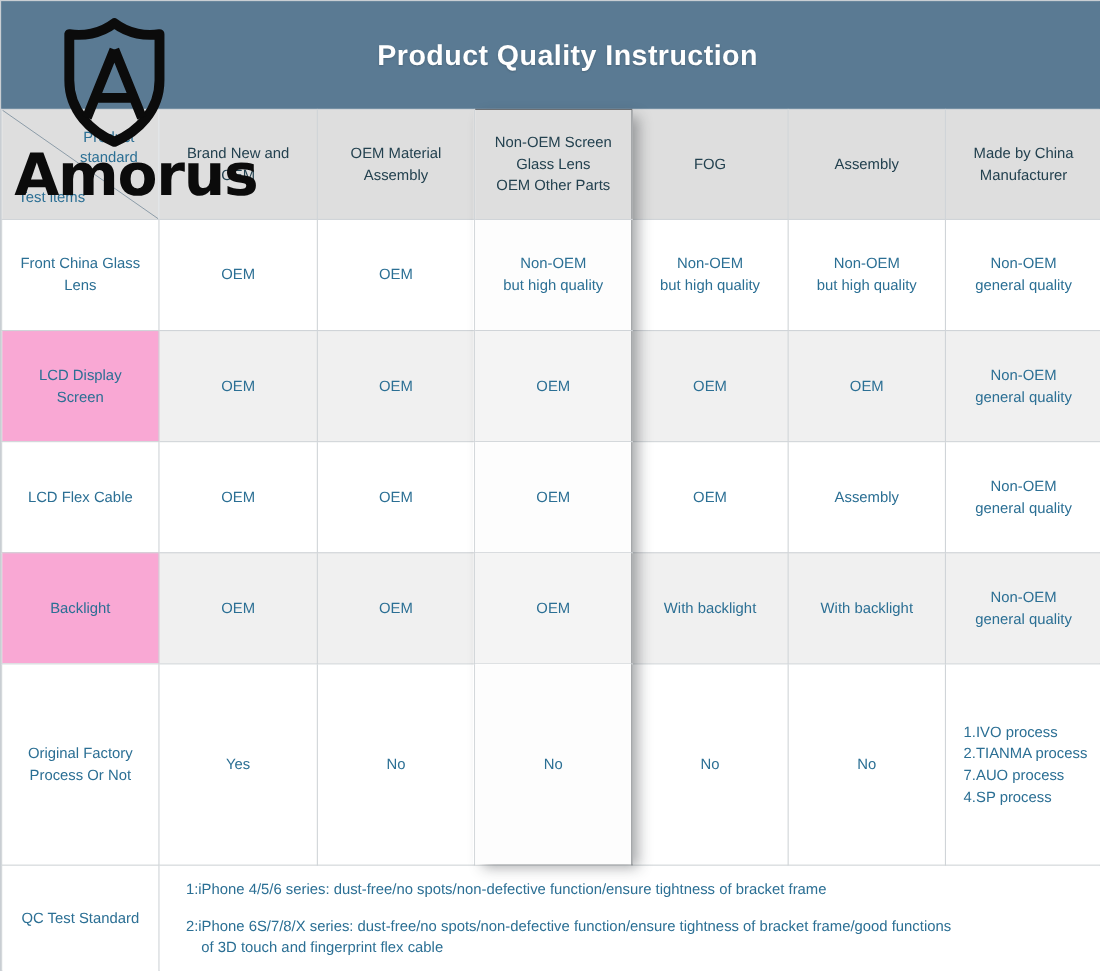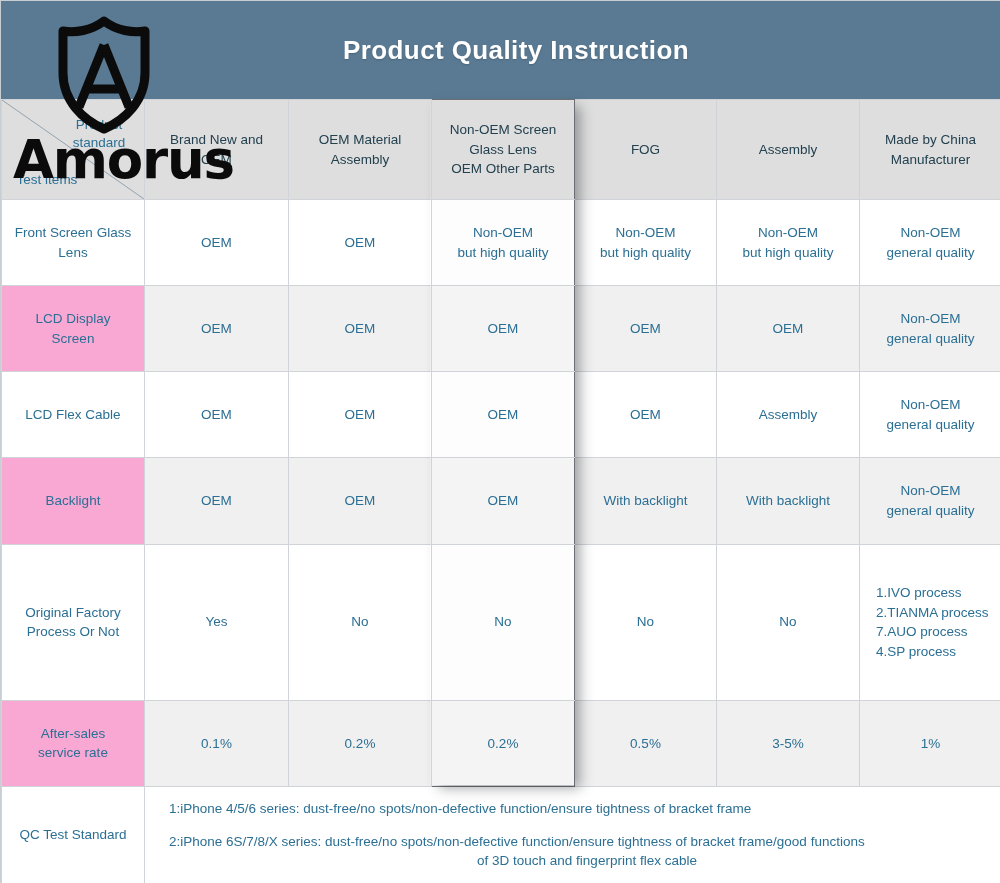--- a/index.html
+++ b/index.html
@@ -164,21 +164,21 @@
   
   tr.qc td { background: #ffffff; height: 97px; }
   td.qccell {
     text-align: left !important;
     padding: 8px 10px 8px 24px !important;
     line-height: 1.5;
     font-size: 13.5px;
   }
   td.qccell p { margin-bottom: 13px; }
   td.qccell p:last-child { margin-bottom: 0; }
-  td.qccell .cont { padding-left: 14px; display: block; text-align: center; }
+  td.qccell .cont { padding-left: 14px; display: block; }
 </style>
 </head>
 <body>
 
 <div id="page">
 
   <div id="header-band" style="background: rgb(90, 122, 147);"></div>
   <div id="title">Product Quality Instruction</div>
 
   <div id="brand">
@@ -236,21 +236,21 @@
         <th>
           <div>Made by China</div>
           <div>Manufacturer</div>
         </th>
       </tr>
     </thead>
     <tbody>
 
       <tr class="plain">
         <td class="rowlabel">
-          <div>Front Screen Glass</div>
+          <div>Front China Glass</div>
           <div>Lens</div>
         </td>
         <td>
             <div>OEM</div>
             <div></div>
           </td>
         <td>
             <div>OEM</div>
             <div></div>
           </td>
@@ -386,44 +386,20 @@
             <div>No</div>
           </td>
         <td class="listcell">
           <div>1.IVO process</div>
           <div>2.TIANMA process</div>
           <div>7.AUO process</div>
           <div>4.SP process</div>
         </td>
       </tr>
 
-      <tr class="stripe">
-        <td class="rowlabel">
-          <div>After-sales</div>
-          <div>service rate</div>
-        </td>
-        <td>
-            <div>0.1%</div>
-          </td>
-        <td>
-            <div>0.2%</div>
-          </td>
-        <td class="hl hl-last">
-            <div>0.2%</div>
-          </td>
-        <td>
-            <div>0.5%</div>
-          </td>
-        <td>
-            <div>3-5%</div>
-          </td>
-        <td>
-            <div>1%</div>
-          </td>
-      </tr>
 
       <tr class="qc">
         <td class="rowlabel">QC Test Standard</td>
         <td class="qccell" colspan="6">
           <p>1:iPhone 4/5/6 series: dust-free/no spots/non-defective function/ensure tightness of bracket frame</p>
           <p>
             <span>2:iPhone 6S/7/8/X series: dust-free/no spots/non-defective function/ensure tightness of bracket frame/good functions</span>
             <span class="cont">of 3D touch and fingerprint flex cable</span>
           </p>
         </td>

